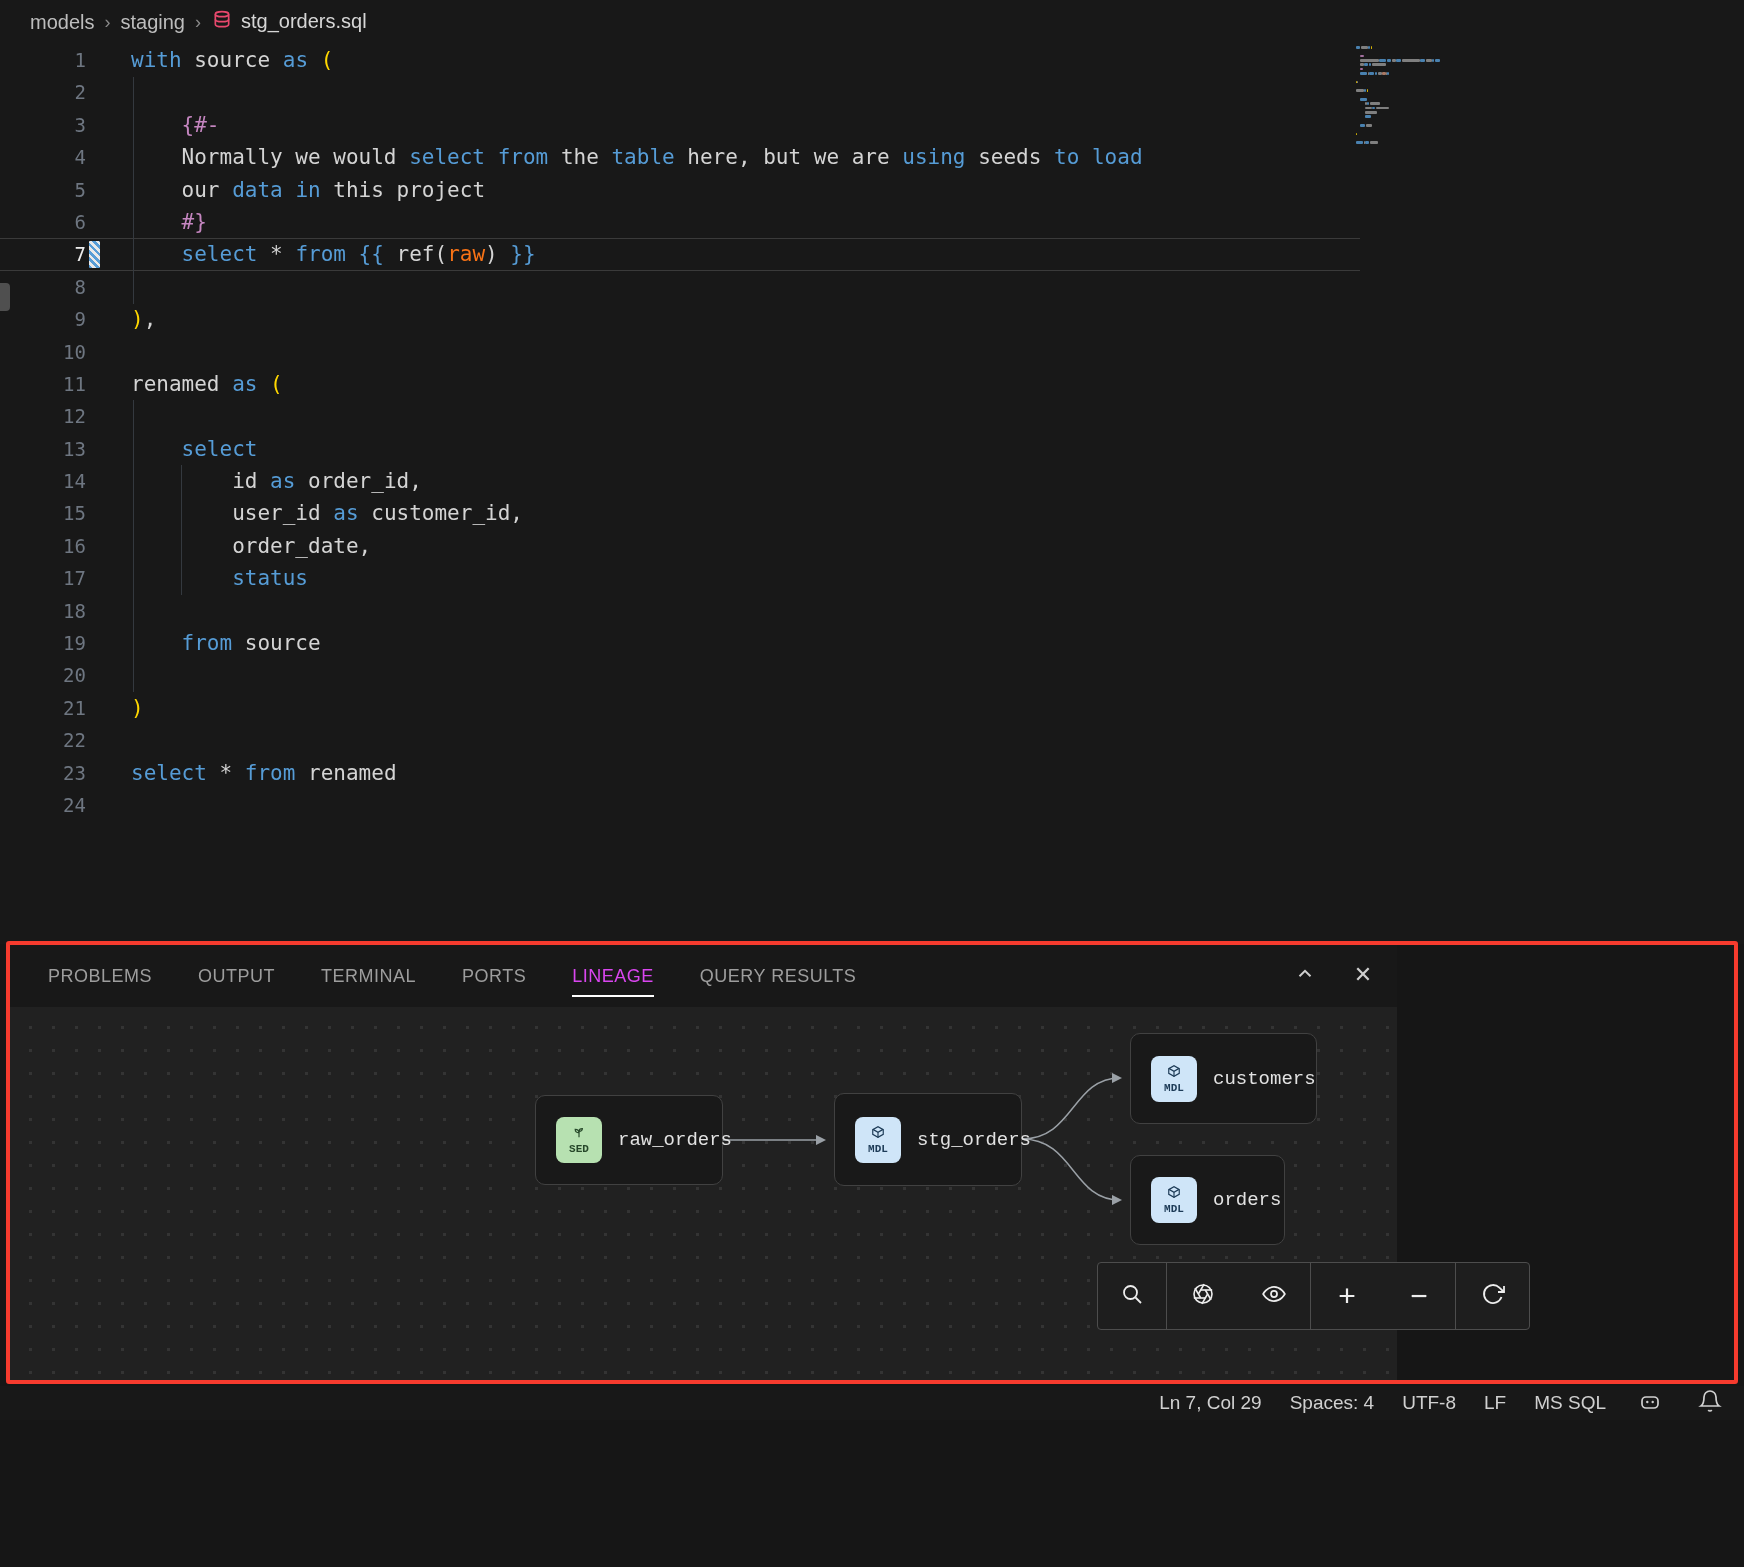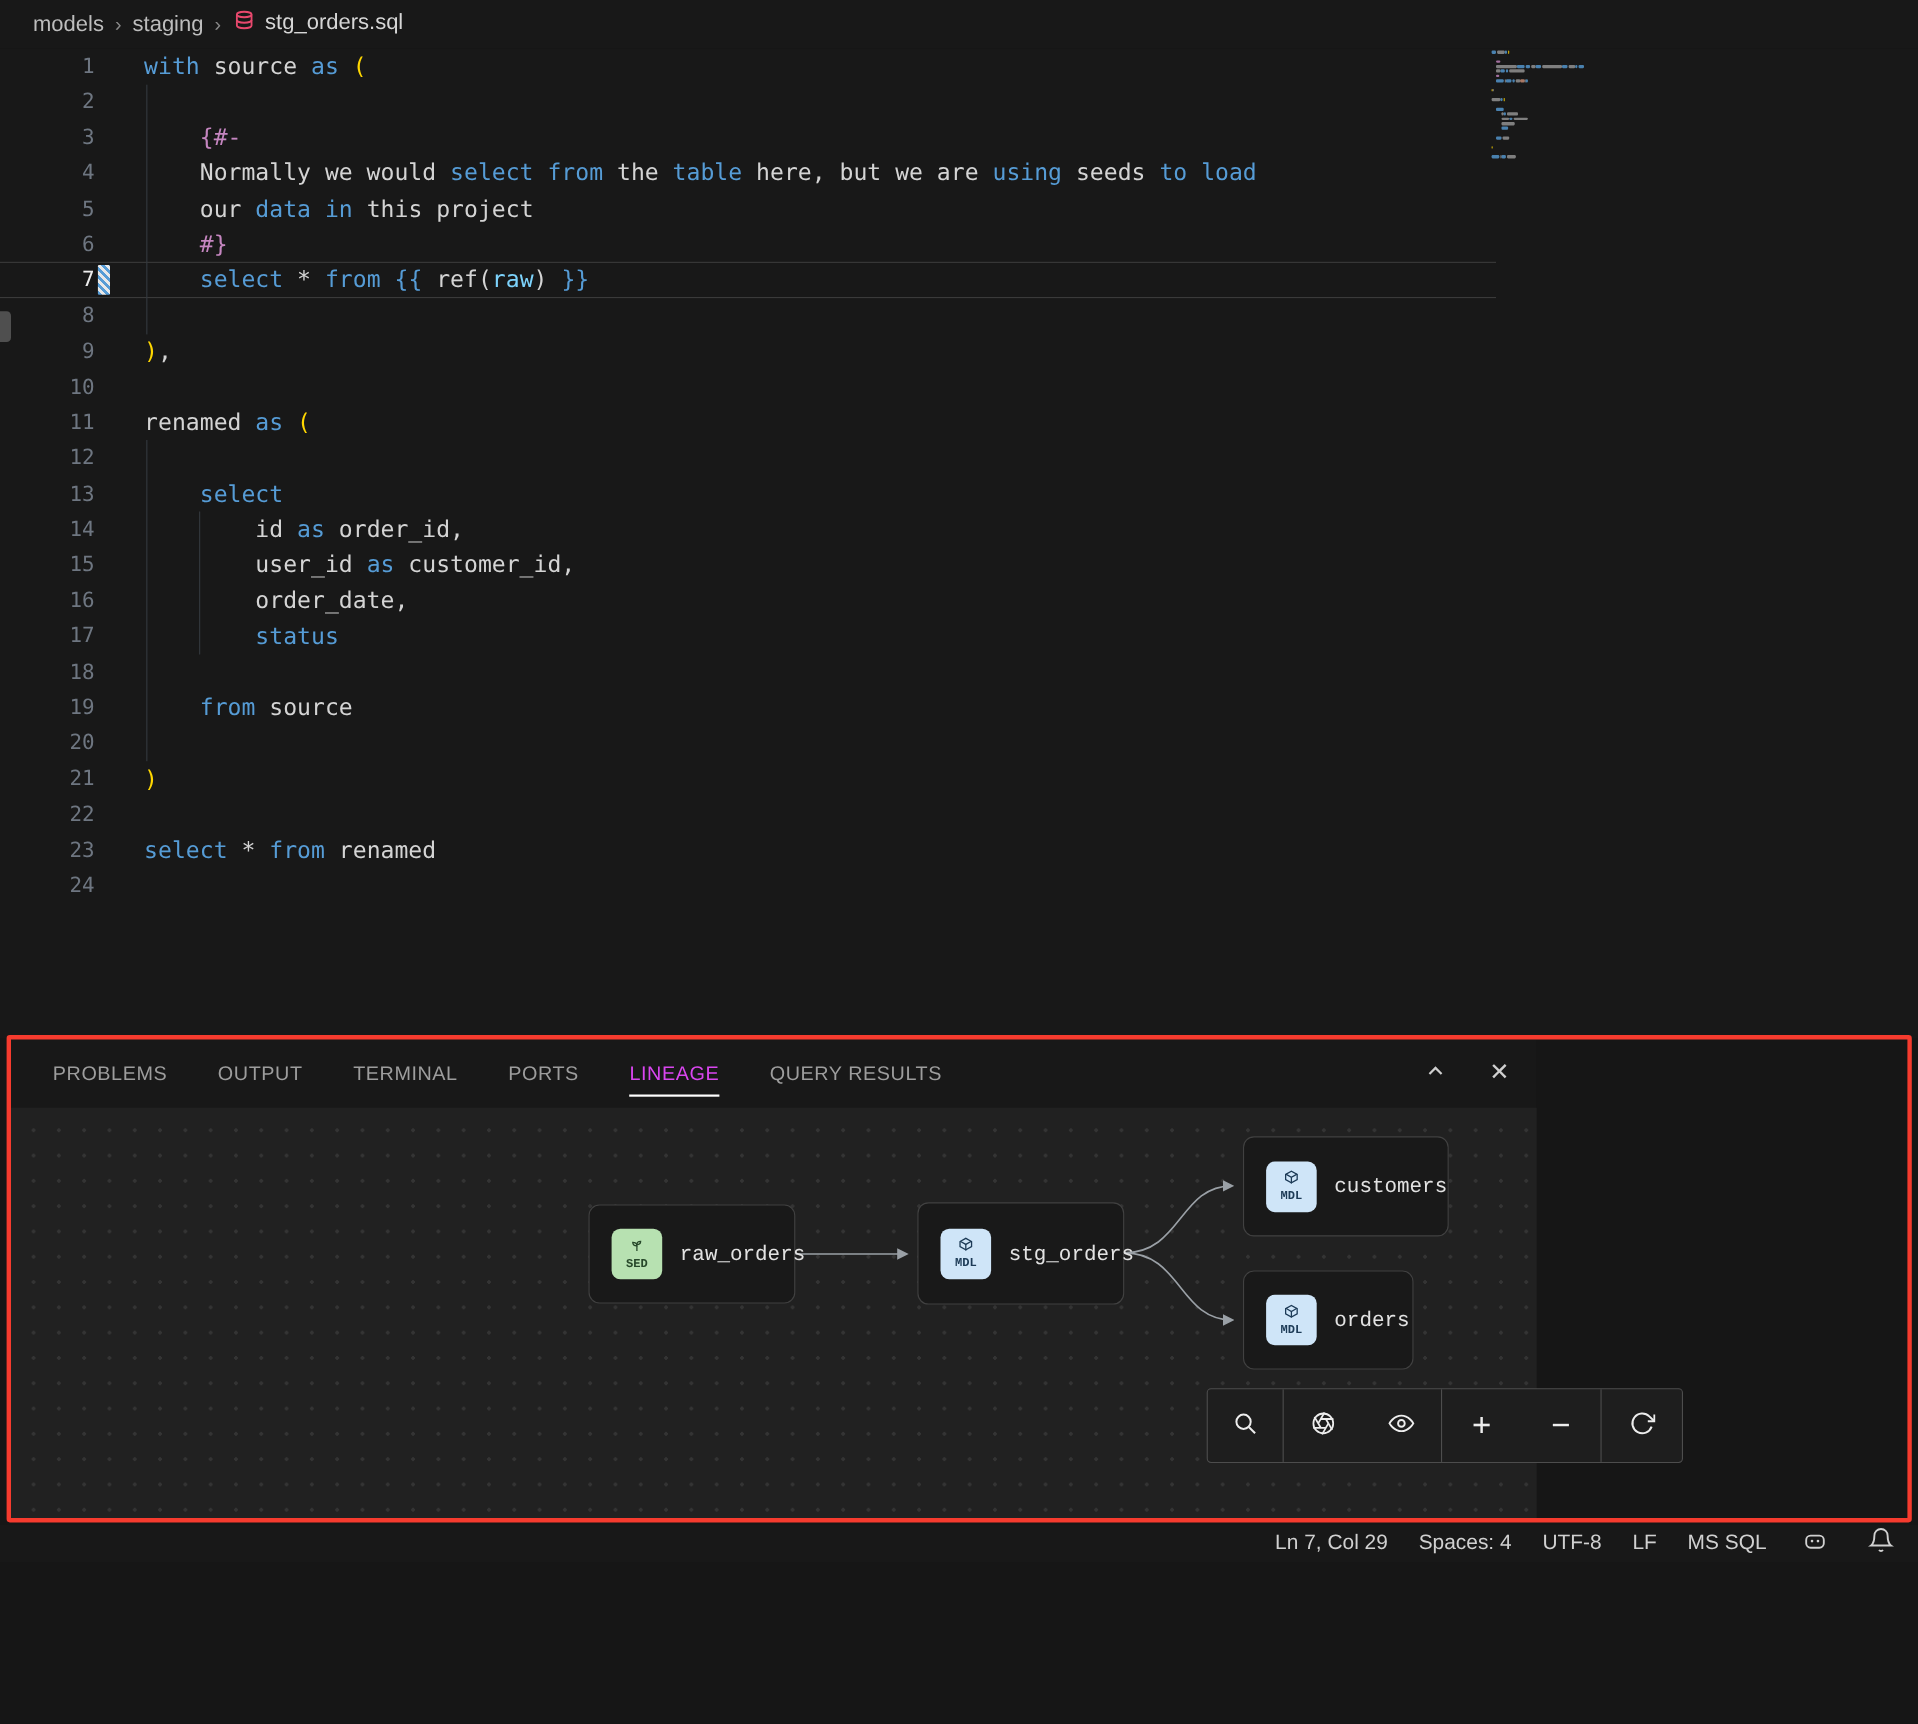--- a/index.html
+++ b/index.html
@@ -17,21 +17,21 @@
   .editor { position:absolute; top:44px; left:0; right:0; height:900px; background:#181818;
     font-family:"DejaVu Sans Mono", monospace; font-size:21px; }
   .code-line { display:flex; height:32.4px; line-height:32.4px; position:relative; }
   .gutter { width:86px; text-align:right; color:#6e7681; flex:none; font-size:19px; }
   .dec { width:45px; flex:none; position:relative; }
   .code { white-space:pre; color:#d4d4d4;text-align:right; }
   .tk-kw { color:#569cd6; }
   .tk-pl { color:#d4d4d4; }
   .tk-br { color:#ffd700; }
   .tk-mg { color:#c586c0; }
-  .tk-str { color:#7dd3fc; }
+  .tk-str { color:#f97316; }
   .code-line.active .gutter { color:#ededed; }
   .line-hl { position:absolute; left:0; width:1360px; top:0; bottom:0;
     border-top:1px solid #3a3a3a; border-bottom:1px solid #3a3a3a; pointer-events:none; }
   .stripe { position:absolute; left:3px; top:3px; bottom:3px; width:11px; border-radius:1px;
     background:repeating-linear-gradient(45deg,#569cd6 0 2.6px,#e8e8e8 2.6px 5.2px); }
   .guide { position:absolute; width:1px; background:#34393f; }
   #guideA { left:133px; top:33px;  height:227px; }
   #guideB { left:133px; top:356px; height:292px; }
   #guideC { left:181px; top:421px; height:130px; }
 

